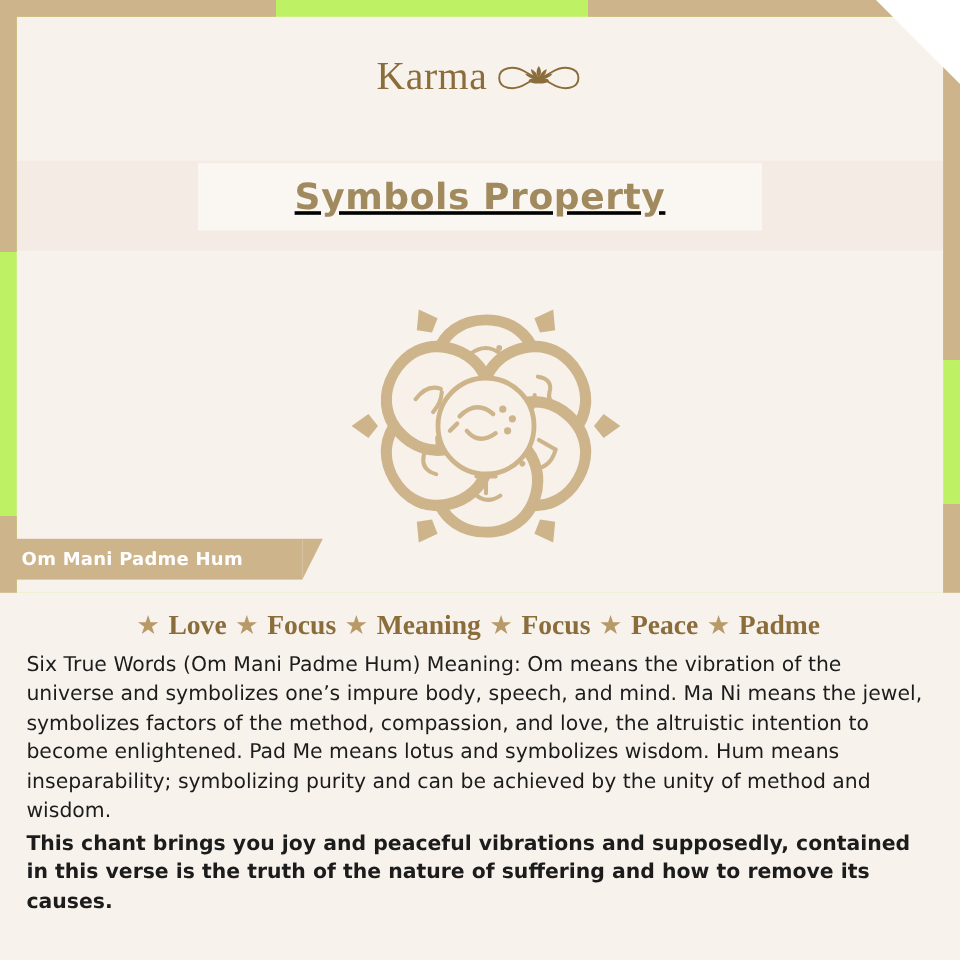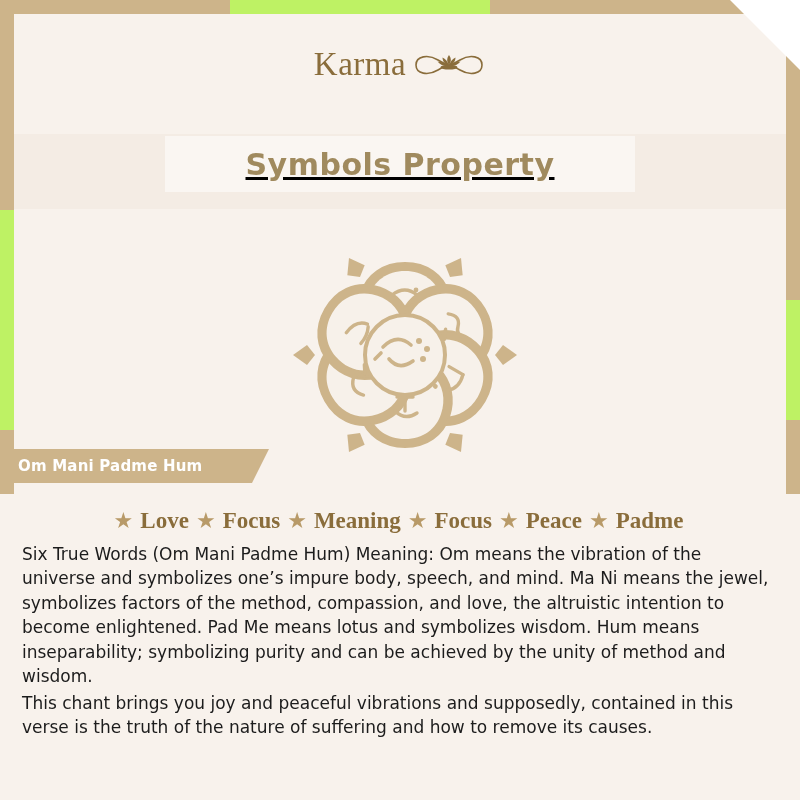--- a/index.html
+++ b/index.html
@@ -195,20 +195,21 @@
     color: #1c1c1c;
     line-height: 1.44;
     padding: 4px 22px 0 22px;
     text-align: left;
   }
   .body-text p {
     margin: 0 0 0 0;
   }
   .body-text p + p {
     margin-top: 2px;
+    font-weight: bold;
   }
 </style>
 </head>
 <body>
 
 <div class="page">
 
   <div class="panel">
     <div class="panel-inner-edge"></div>
   </div>

